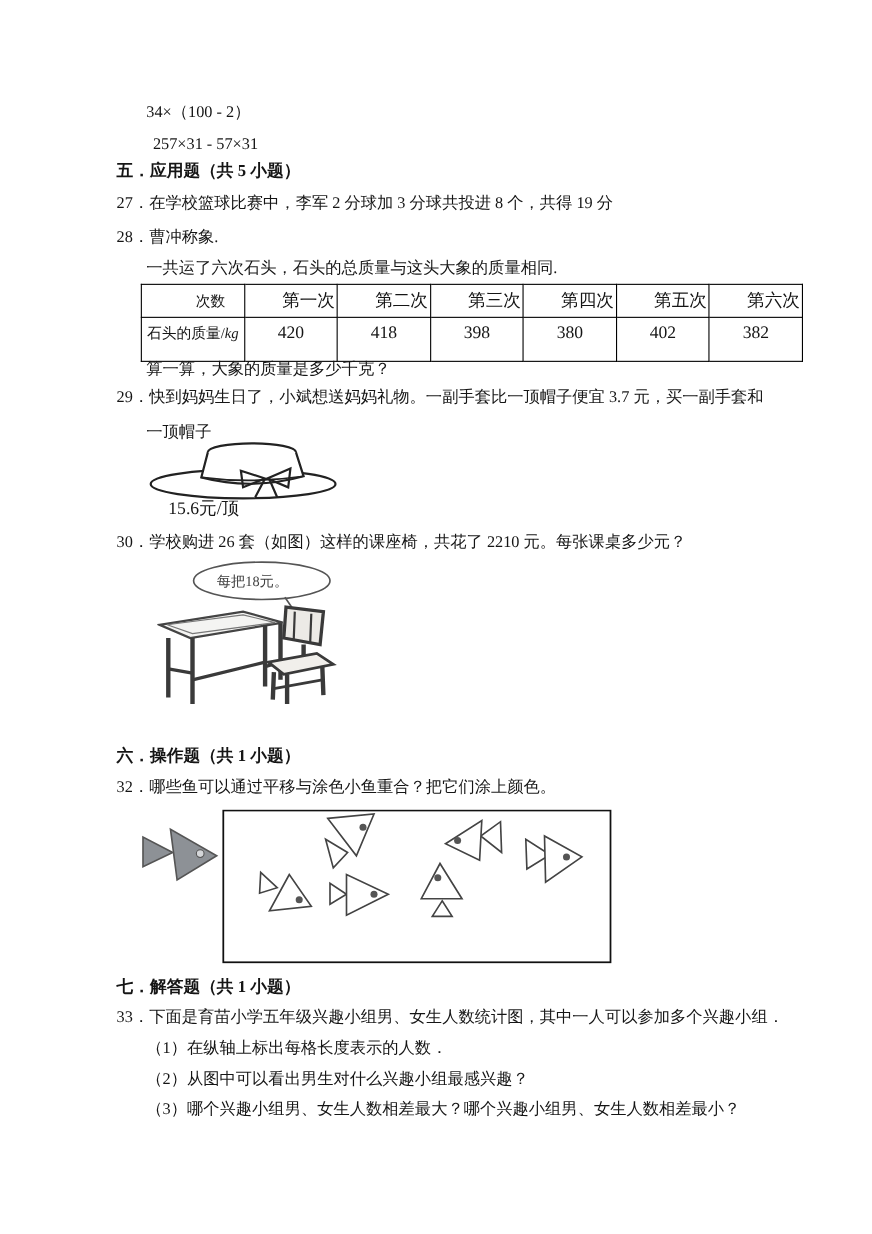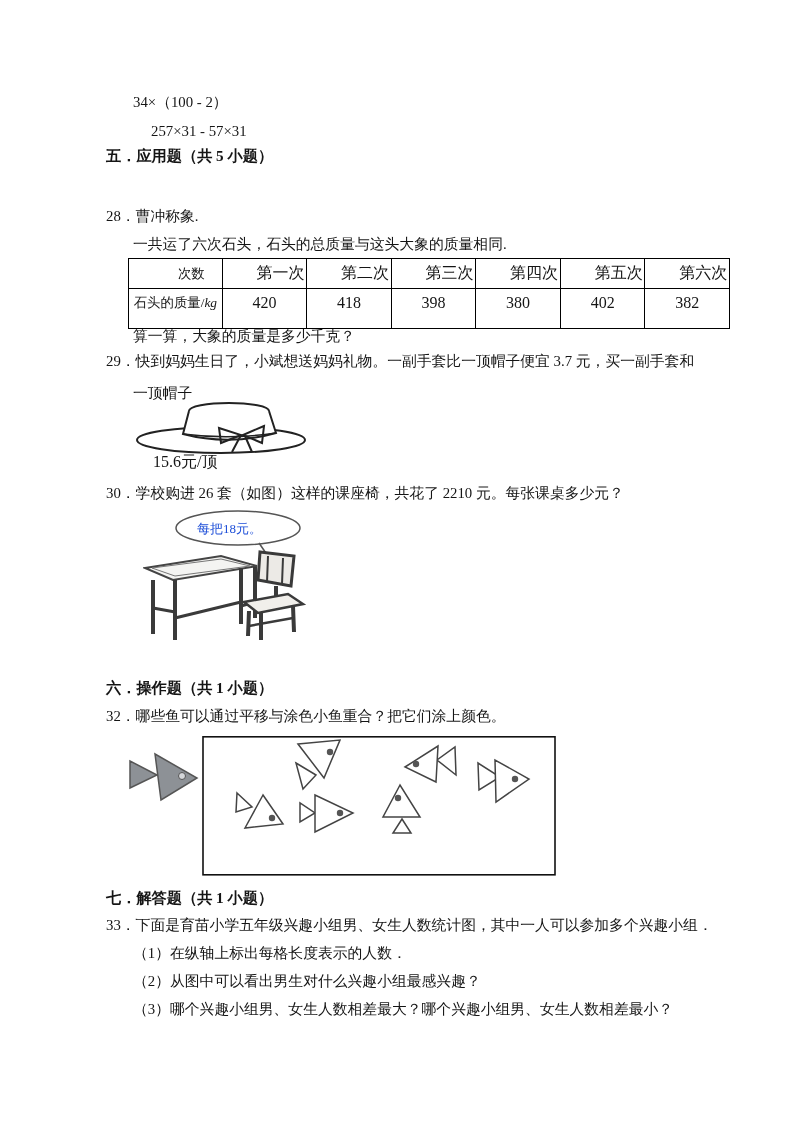--- a/index.html
+++ b/index.html
@@ -18,33 +18,34 @@
     border:1px solid #000; text-align:center; font-size:16px; padding:0;
     overflow:hidden;
   }
   .stone-table tr.hdr td { height:29px; vertical-align:middle;padding-left:32px; }
   .stone-table tr.dat td { height:34px; vertical-align:top; padding-top:5px; }
   .stone-table td.c0 { width:96px; font-size:13.4px; }
   .stone-table td.cn { width:78px; }
   .fig { position:absolute; }
   .fig svg { display:block; }
   .figlabel { position:absolute; font-size:16px; white-space:nowrap; }
-  .bubble-text { position:absolute; font-size:13px; white-space:nowrap; color:#1d4ed8; }
+  .bubble-text { position:absolute; font-size:13px; white-space:nowrap; color:#404040; }
   i.unit { font-style:italic;font-family:Liberation Serif, serif; }
 </style>
 </head>
 <body>
 
 <div class="sheet">
 
   <div class="t" style="left:133px; top:93px;">34×（100 - 2）</div>
-  <div class="t" style="left:151px; top:122px;">257×31 - 57×31</div>
+  <div class="t" style="left:139px; top:122px;">257×31 - 57×31</div>
 
   <div class="t bold" style="left:106px; top:146px;">五．应用题（共 5 小题）</div>
 
+  <div class="t" style="left:106px; top:176px;">27．在学校篮球比赛中，李军 2 分球加 3 分球共投进 8 个，共得 19 分</div>
 
   <div class="t" style="left:106px; top:207px;">28．曹冲称象.</div>
   <div class="t" style="left:133px; top:235px;">一共运了六次石头，石头的总质量与这头大象的质量相同.</div>
 
   <table class="stone-table">
     <tbody>
         <tr class="hdr">
       <td class="c0">次数</td>
       <td class="cn">第一次</td>
       <td class="cn">第二次</td>

